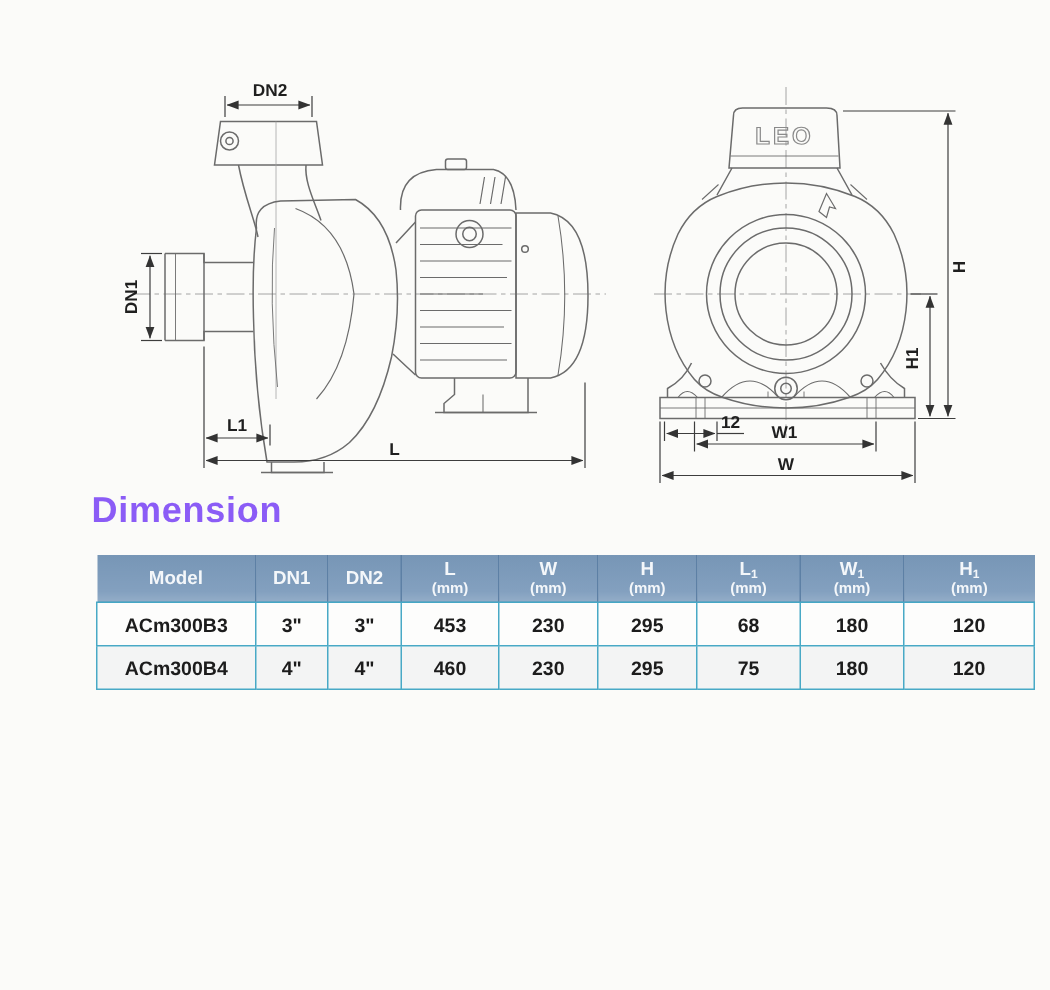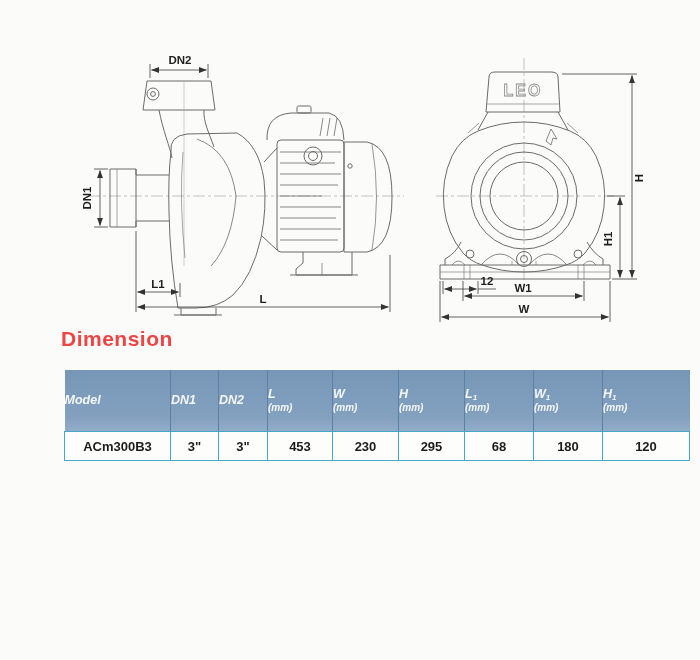--- a/index.html
+++ b/index.html
@@ -6,31 +6,31 @@
   .page{
     position:relative;width:700px;height:660px;margin:0 auto;
     background:#fbfbf9;overflow:hidden;
     font-family:"Liberation Sans",sans-serif;
   }
   .drawing{position:absolute;top:0;left:0;}
   .dim-text{font-family:"Liberation Sans",sans-serif;font-size:11.5px;font-weight:bold;fill:#1f1f1f;}
   .brand-text{font-family:"Liberation Sans",sans-serif;font-size:16px;font-weight:bold;fill:none;stroke:#8a8a8a;stroke-width:0.8;letter-spacing:2px;}
   .heading{
     position:absolute;left:61px;top:327px;margin:0;
-    font-size:21px;font-weight:bold;color:#ef4444;letter-spacing:0.5px;
+    font-size:24px;font-weight:bold;color:#8b5cf6;letter-spacing:0.5px;
   }
   .dim-table{
     position:absolute;left:64px;top:370px;width:625px;
     border-collapse:collapse;table-layout:fixed;
   }
   .dim-table th{
     background:linear-gradient(180deg,#7796b6 0%,#83a0bf 78%,#93adc8 100%);
-    color:#f4f7fa;font-size:12.5px;font-weight:bold;height:61px;
+    color:#f4f7fa;font-size:12.5px;font-weight:bold;height:31px;
     border-right:1px solid #5d80a5;border-bottom:1px solid #45a7c5;
-    padding:0;vertical-align:middle;line-height:1.2;text-align:left;font-style:italic;
+    padding:0;vertical-align:middle;line-height:1.2;text-align:center;
   }
   .dim-table th:last-child{border-right:none;}
   .dim-table th .unit{display:block;font-size:10px;font-weight:bold;}
   .dim-table sub{font-size:8px;vertical-align:-2px;}
   .dim-table td{
     height:28px;text-align:center;font-size:13px;font-weight:bold;color:#1c1c1c;
     border:1px solid #48a9c6;padding:0;
   }
   .dim-table tbody tr:nth-child(odd){background:#fdfdfc;}
   .dim-table tbody tr:nth-child(even){background:#f3f4f4;}
@@ -208,16 +208,27 @@
           <td>ACm300B3</td>
           <td>3"</td>
           <td>3"</td>
           <td>453</td>
           <td>230</td>
           <td>295</td>
           <td>68</td>
           <td>180</td>
           <td>120</td>
         </tr>
+        <tr>
+          <td>ACm300B4</td>
+          <td>4"</td>
+          <td>4"</td>
+          <td>460</td>
+          <td>230</td>
+          <td>295</td>
+          <td>75</td>
+          <td>180</td>
+          <td>120</td>
+        </tr>
       </tbody>
   </table>
 
 </div>
 
 </body></html>

